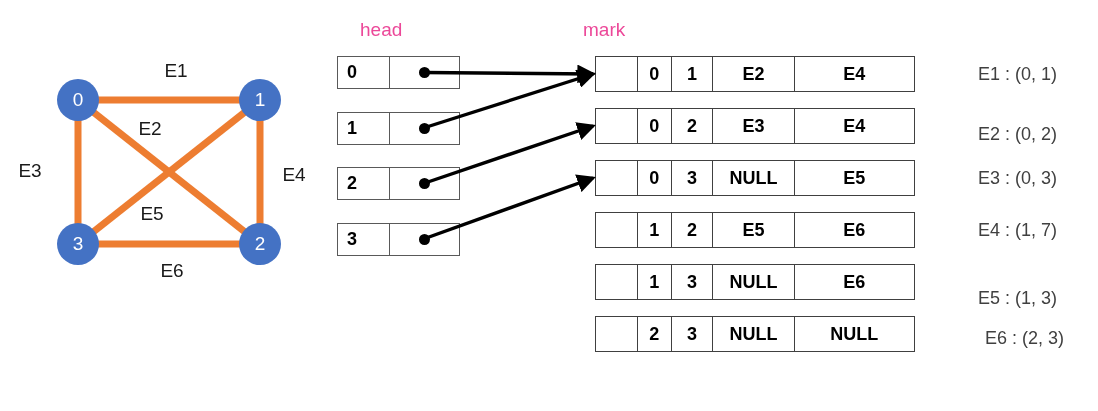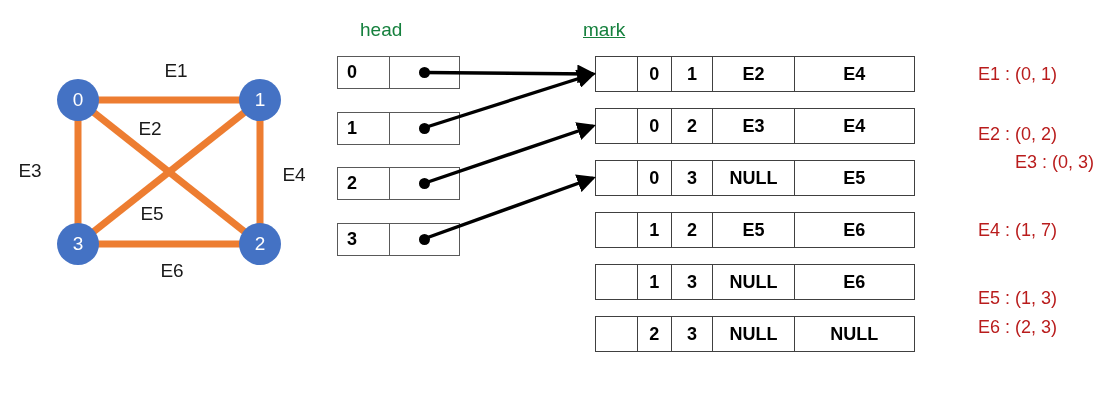--- a/index.html
+++ b/index.html
@@ -41,21 +41,21 @@
     font-family: "Liberation Sans", sans-serif;
     font-size: 19px;
     text-anchor: middle;
     dominant-baseline: middle;
   }
 
   
   .caption {
     position: absolute;
     font-size: 19px;
-    color: #15803d;
+    color: #ec4899;
     white-space: nowrap;
   }
 
   
   .head-box {
     position: absolute;
     box-sizing: border-box;
     height: 33px;
     border: 1.6px solid #595959;
     background: #ffffff;
@@ -122,21 +122,21 @@
     top: 0;
     width: 1098px;
     height: 411px;
     pointer-events: none;
   }
 
   
   .edge-entry {
     position: absolute;
     font-size: 18px;
-    color: #b91c1c;
+    color: #404040;
     white-space: nowrap;
     left: 978px;
   }
 </style>
 </head>
 <body>
 
 <div id="canvas">
 
   <svg class="graph-svg" viewBox="0 0 340 340">
@@ -162,21 +162,21 @@
         <text x="176" y="72" class="edge-label">E1</text>
         <text x="150" y="130" class="edge-label">E2</text>
         <text x="30" y="172" class="edge-label">E3</text>
         <text x="294" y="176" class="edge-label">E4</text>
         <text x="152" y="215" class="edge-label">E5</text>
         <text x="172" y="272" class="edge-label">E6</text>
       </g>
   </svg>
 
   <div class="caption" style="left:360px; top:19px;">head</div>
-  <div class="caption" style="left:583px; top:19px;text-decoration:underline;">mark</div>
+  <div class="caption" style="left:583px; top:19px;">mark</div>
 
   <div id="head-array">
       <div class="head-box" style="left: 337px; top: 56px; width: 123px;">
         <div class="head-key">0</div>
         <div class="head-ptr">
           <span class="dot"></span>
         </div>
       </div>
       <div class="head-box" style="left: 337px; top: 111.5px; width: 123px;">
         <div class="head-key">1</div>
@@ -253,19 +253,19 @@
         <line x1="423.5" y1="72.5" x2="593" y2="74" stroke="#000000" stroke-width="3.4" marker-end="url(#arrowhead)"></line>
         <line x1="423.5" y1="128" x2="593" y2="74" stroke="#000000" stroke-width="3.4" marker-end="url(#arrowhead)"></line>
         <line x1="423.5" y1="183.5" x2="593" y2="126" stroke="#000000" stroke-width="3.4" marker-end="url(#arrowhead)"></line>
         <line x1="423.5" y1="239" x2="593" y2="178" stroke="#000000" stroke-width="3.4" marker-end="url(#arrowhead)"></line>
       </g>
   </svg>
 
   <div id="edge-list">
       <div class="edge-entry" style="top: 64px;">E1 : (0, 1)</div>
       <div class="edge-entry" style="top: 124px;">E2 : (0, 2)</div>
-      <div class="edge-entry" style="top: 152px; margin-left: 37px;">E3 : (0, 3)</div>
+      <div class="edge-entry" style="top: 168px;">E3 : (0, 3)</div>
       <div class="edge-entry" style="top: 220px;">E4 : (1, 7)</div>
       <div class="edge-entry" style="top: 288px;">E5 : (1, 3)</div>
-      <div class="edge-entry" style="top: 317px;">E6 : (2, 3)</div>
+      <div class="edge-entry" style="top: 328px; margin-left: 7px;">E6 : (2, 3)</div>
     </div>
 
 </div>
 
 </body></html>

